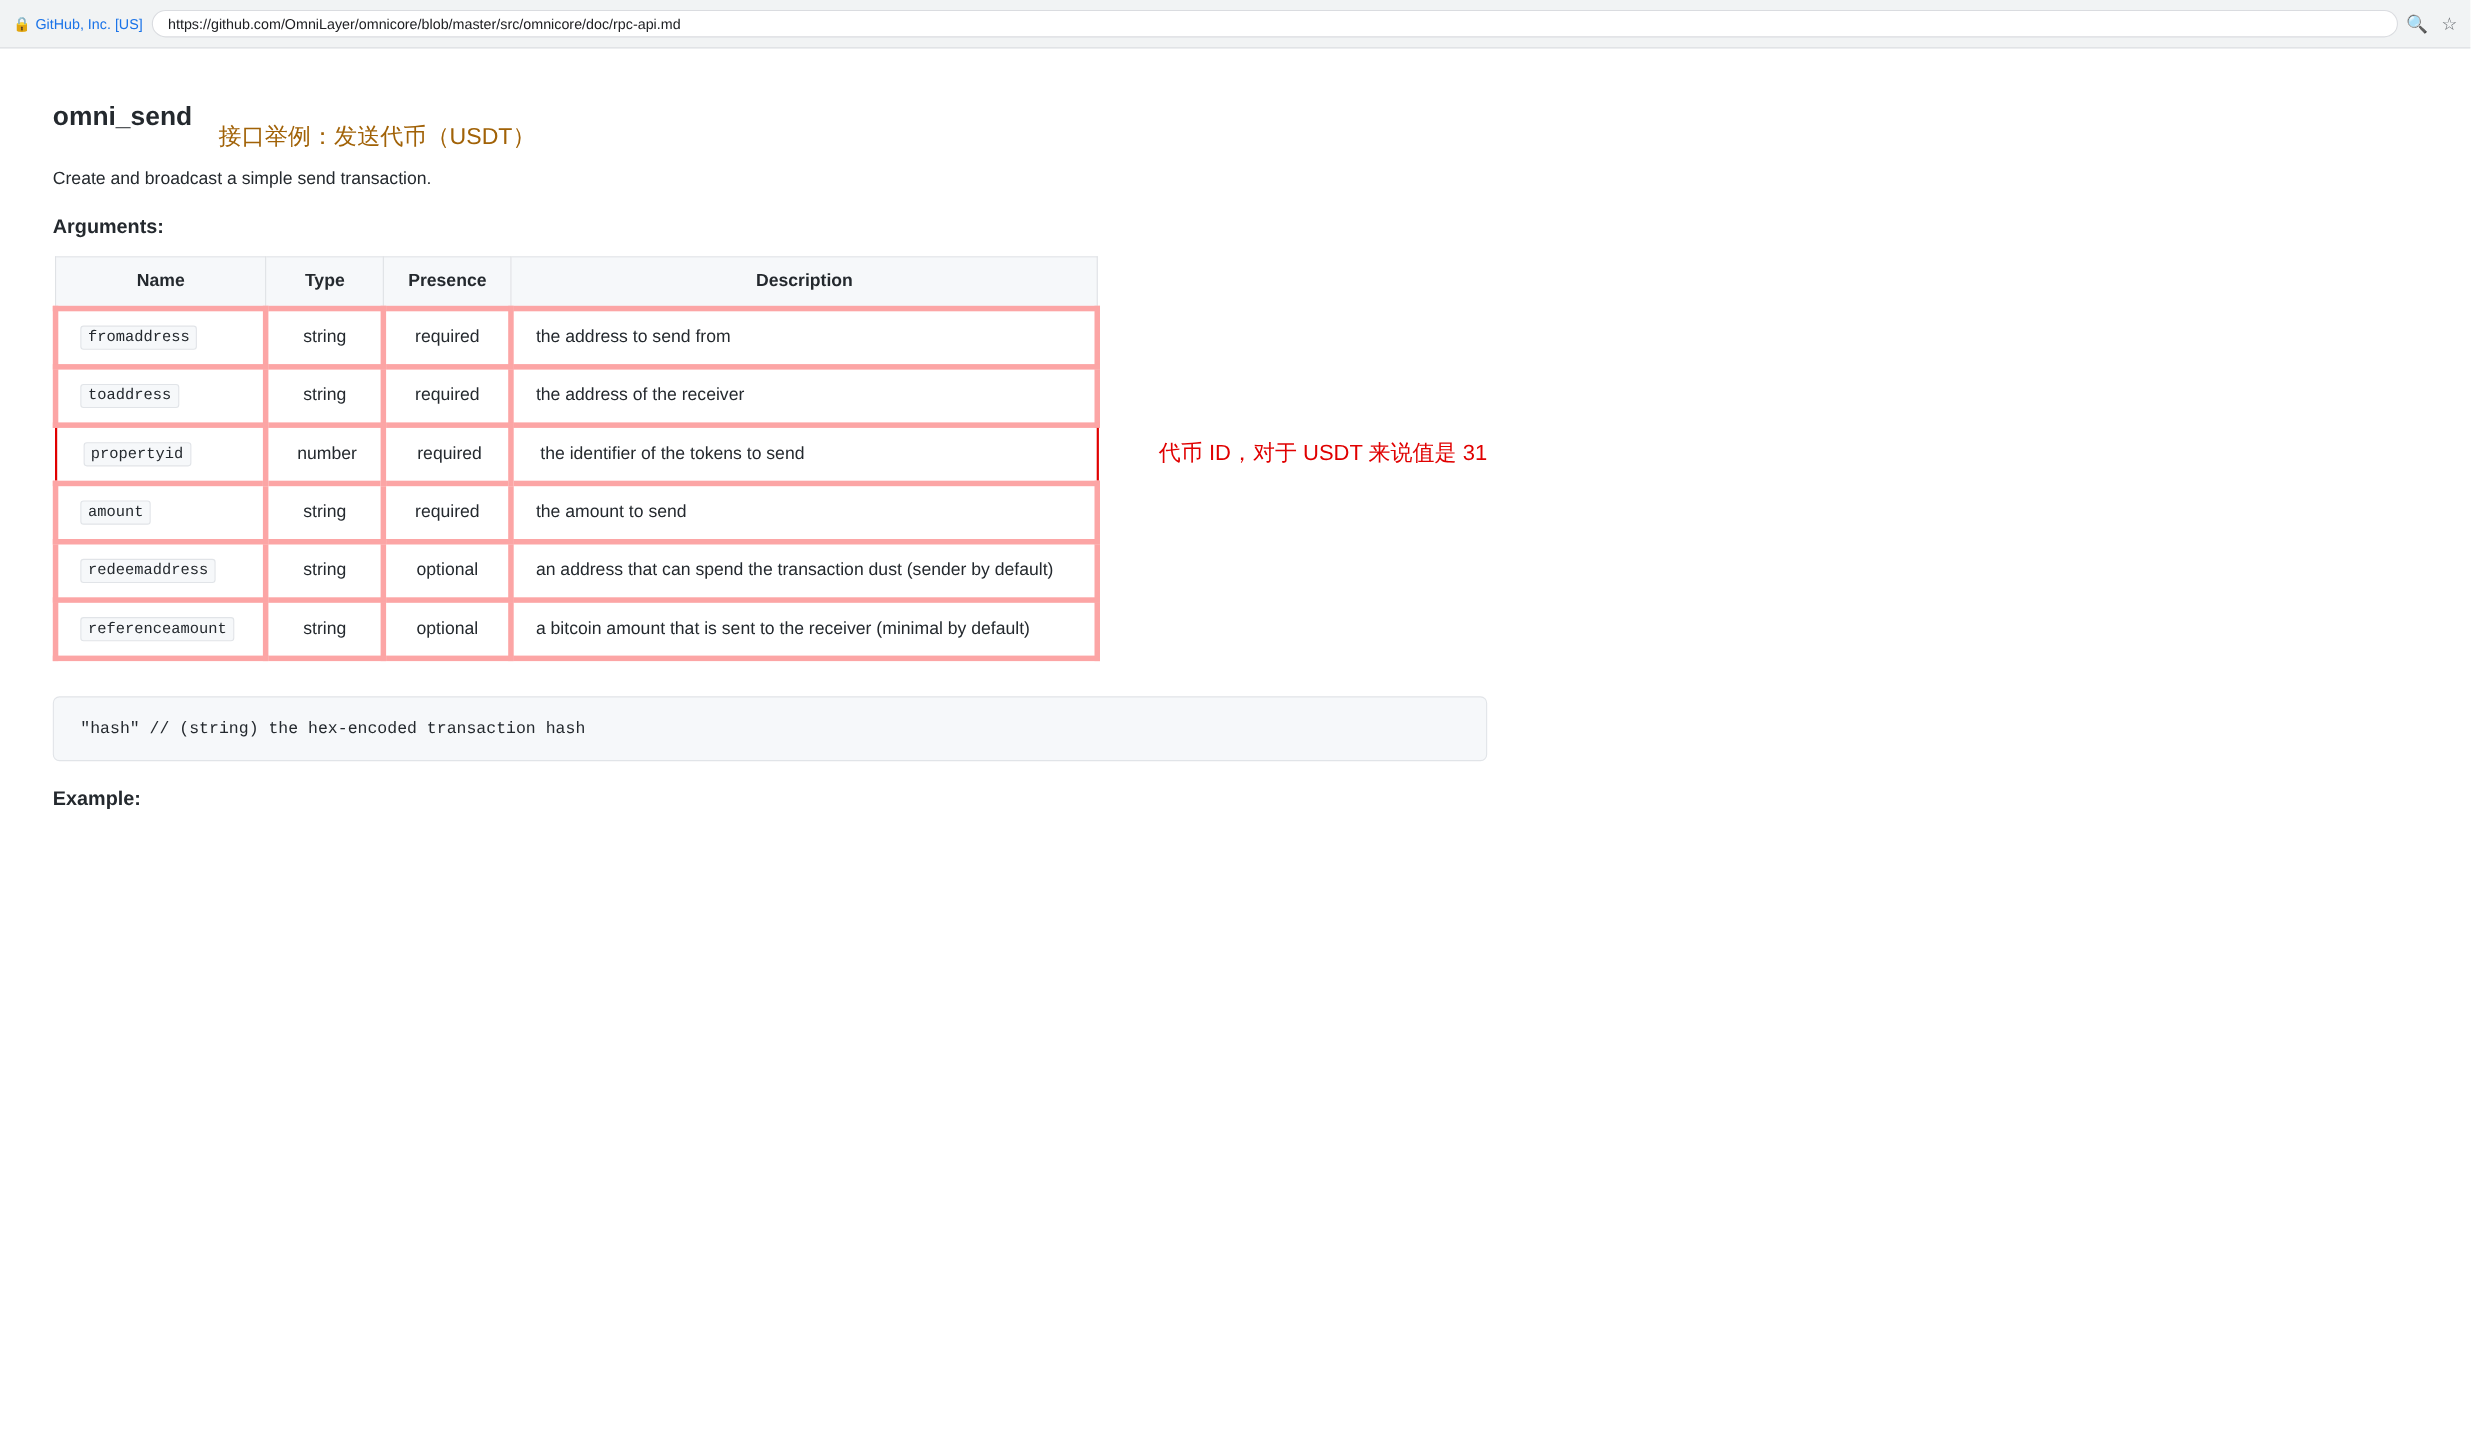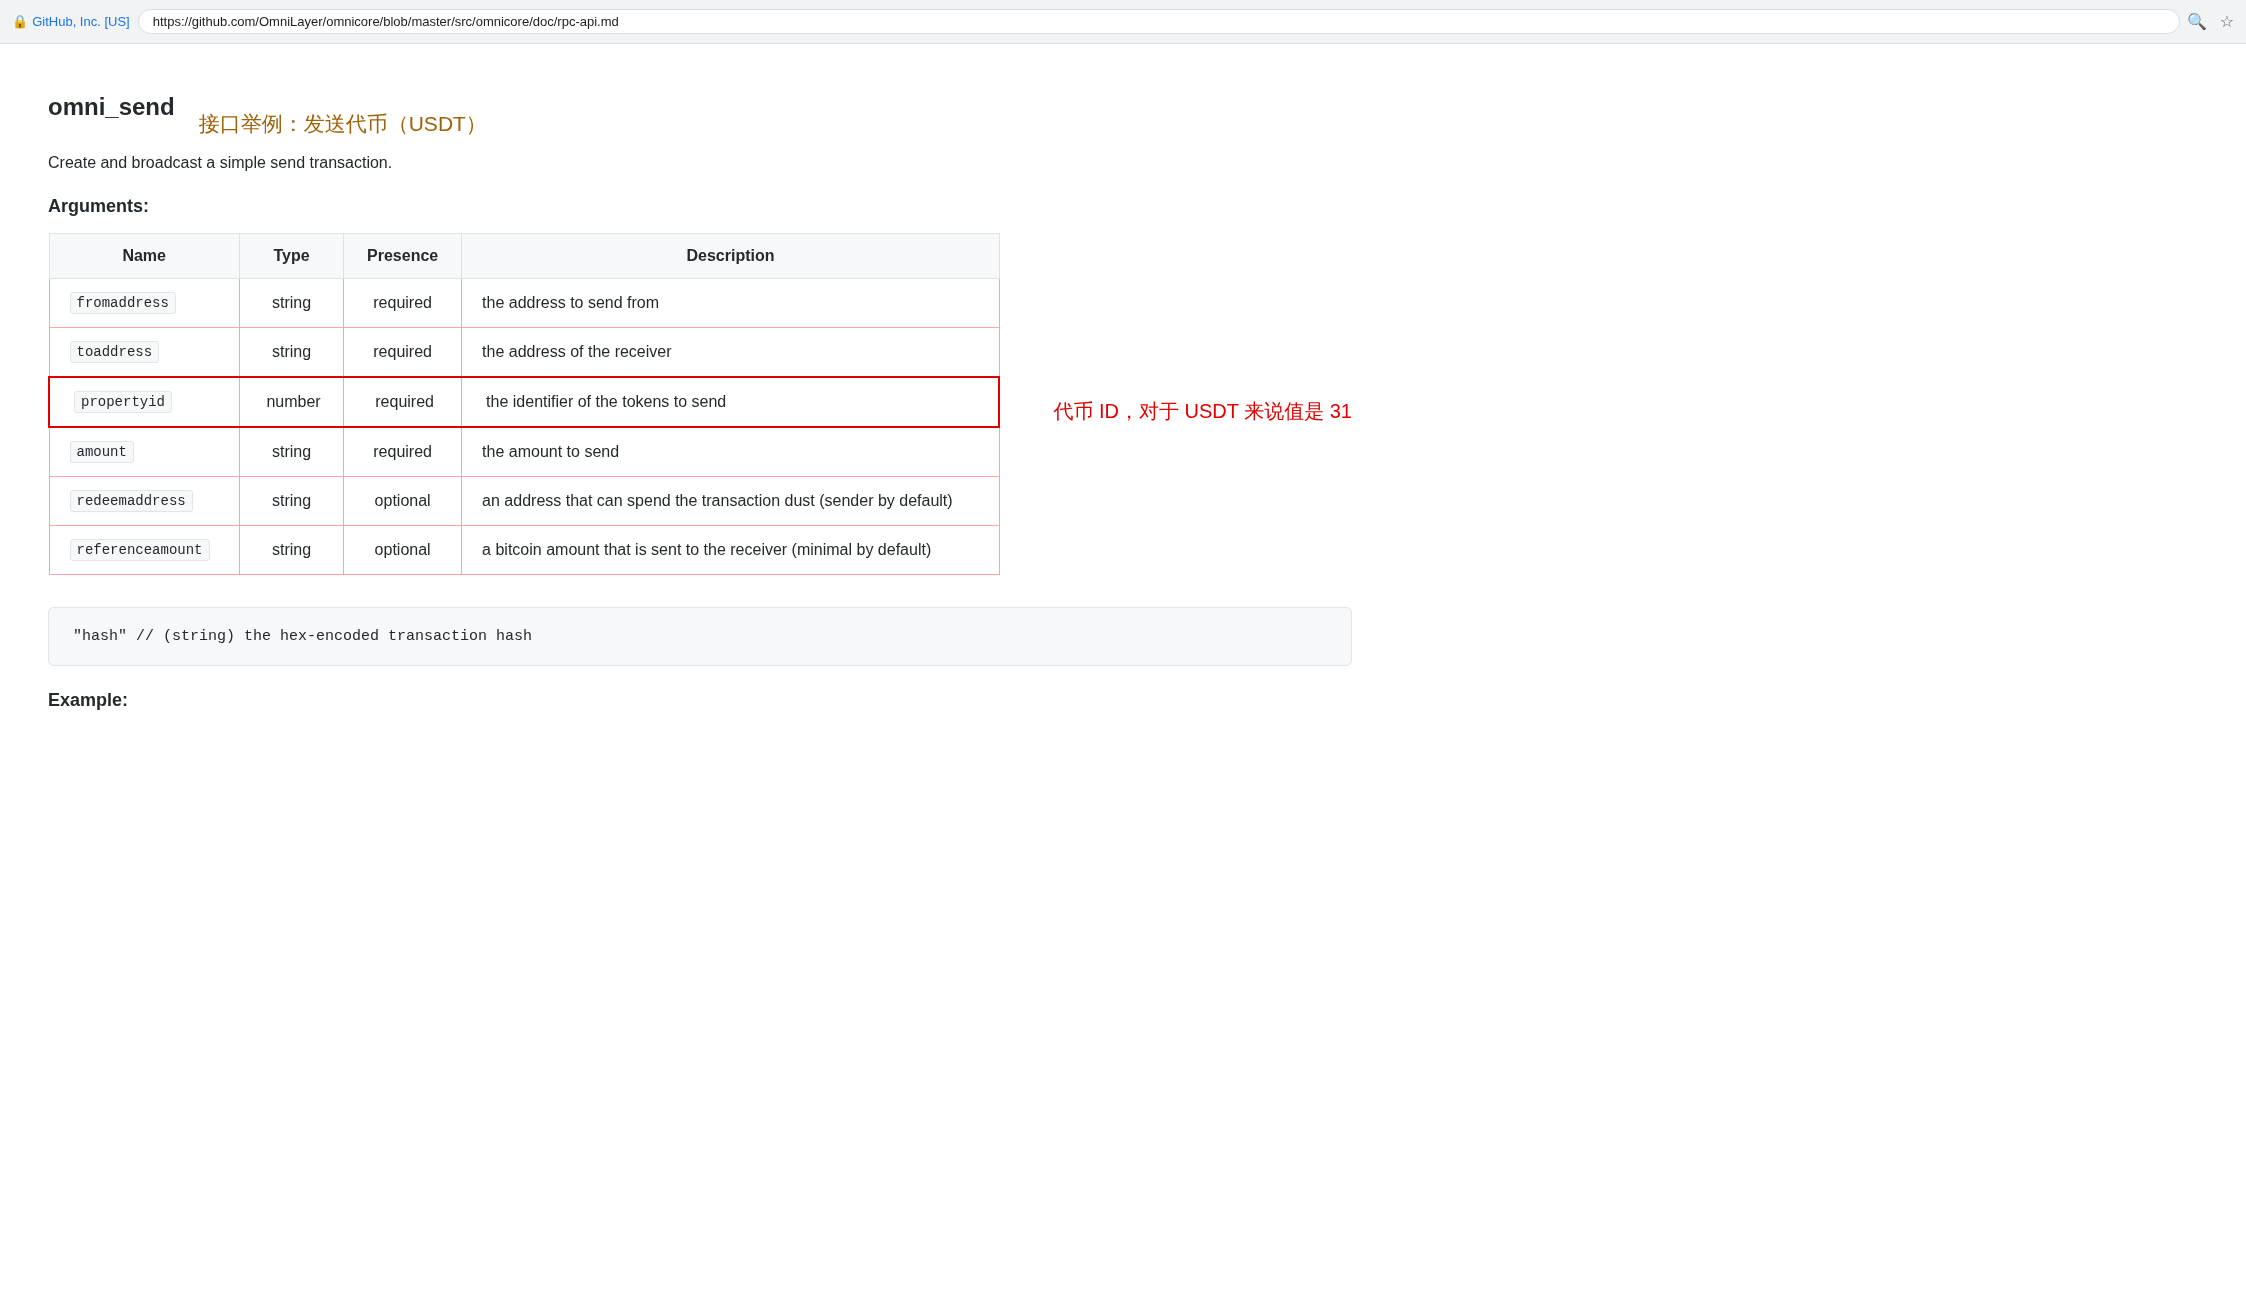--- a/index.html
+++ b/index.html
@@ -107,21 +107,21 @@
       background: #f6f8fa;
       border: 1px solid #dfe2e5;
       padding: 13px 20px;
       font-size: 16px;
       font-weight: 600;
       text-align: center;
       color: #24292e;
     }
 
     .arguments-table td {
-      border: 1px solid #fca5a5;
+      border: 5px solid #fca5a5;
       padding: 13px 20px;
       font-size: 16px;
       color: #24292e;
       vertical-align: middle;
     }
 
     .arguments-table td:nth-child(1) {
       text-align: left;
     }
 

